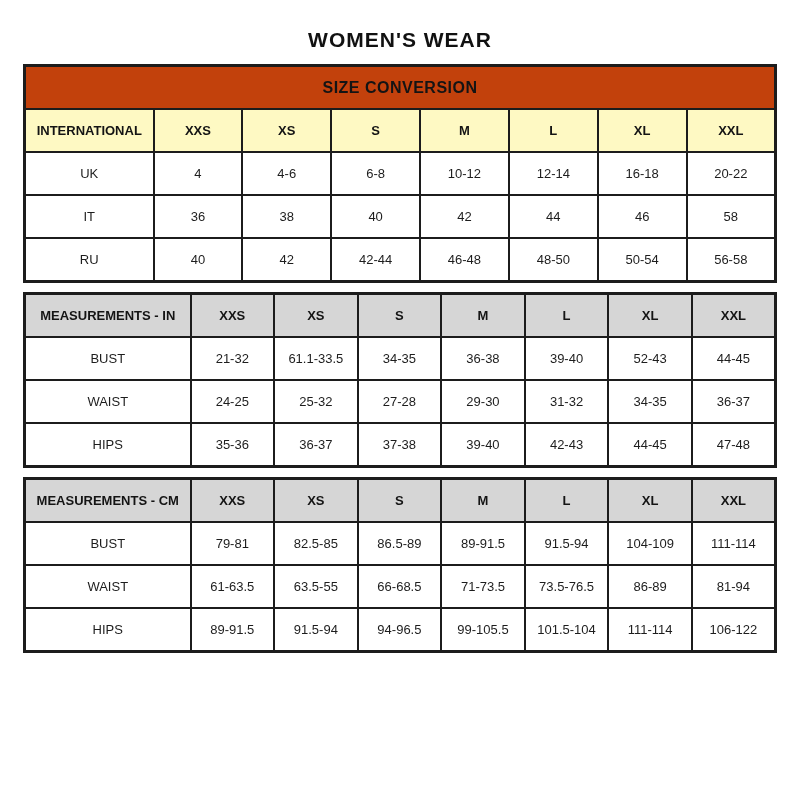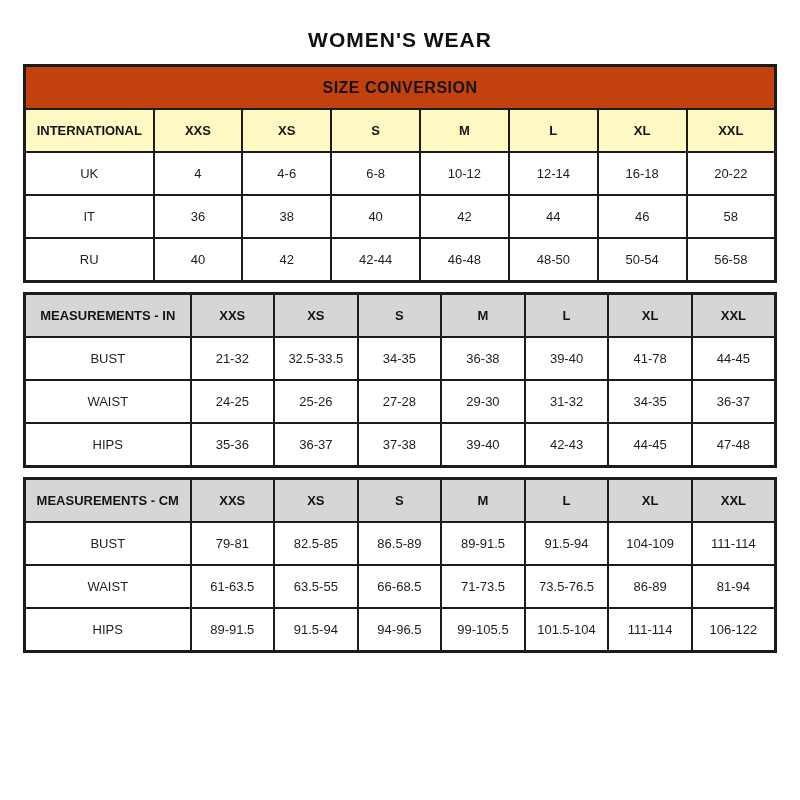--- a/index.html
+++ b/index.html
@@ -140,31 +140,31 @@
           <th class="head">XS</th>
           <th class="head">S</th>
           <th class="head">M</th>
           <th class="head">L</th>
           <th class="head">XL</th>
           <th class="head">XXL</th>
         </tr>
         <tr>
           <td class="row-label">BUST</td>
           <td class="value-cell">21-32</td>
-          <td class="value-cell">32.5-33.5</td>
+          <td class="value-cell">61.1-33.5</td>
           <td class="value-cell">34-35</td>
           <td class="value-cell">36-38</td>
           <td class="value-cell">39-40</td>
-          <td class="value-cell">41-78</td>
+          <td class="value-cell">52-43</td>
           <td class="value-cell">44-45</td>
         </tr>
         <tr>
           <td class="row-label">WAIST</td>
           <td class="value-cell">24-25</td>
-          <td class="value-cell">25-26</td>
+          <td class="value-cell">25-32</td>
           <td class="value-cell">27-28</td>
           <td class="value-cell">29-30</td>
           <td class="value-cell">31-32</td>
           <td class="value-cell">34-35</td>
           <td class="value-cell">36-37</td>
         </tr>
         <tr>
           <td class="row-label">HIPS</td>
           <td class="value-cell">35-36</td>
           <td class="value-cell">36-37</td>

